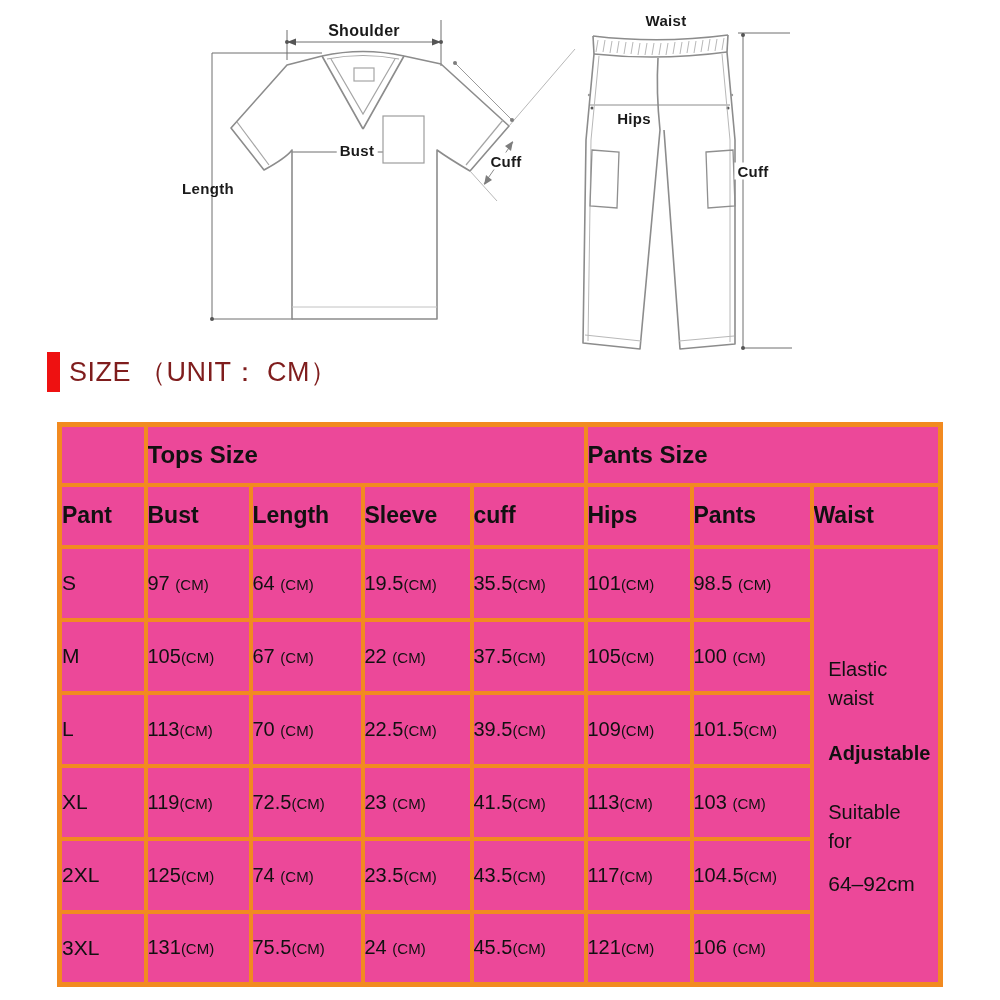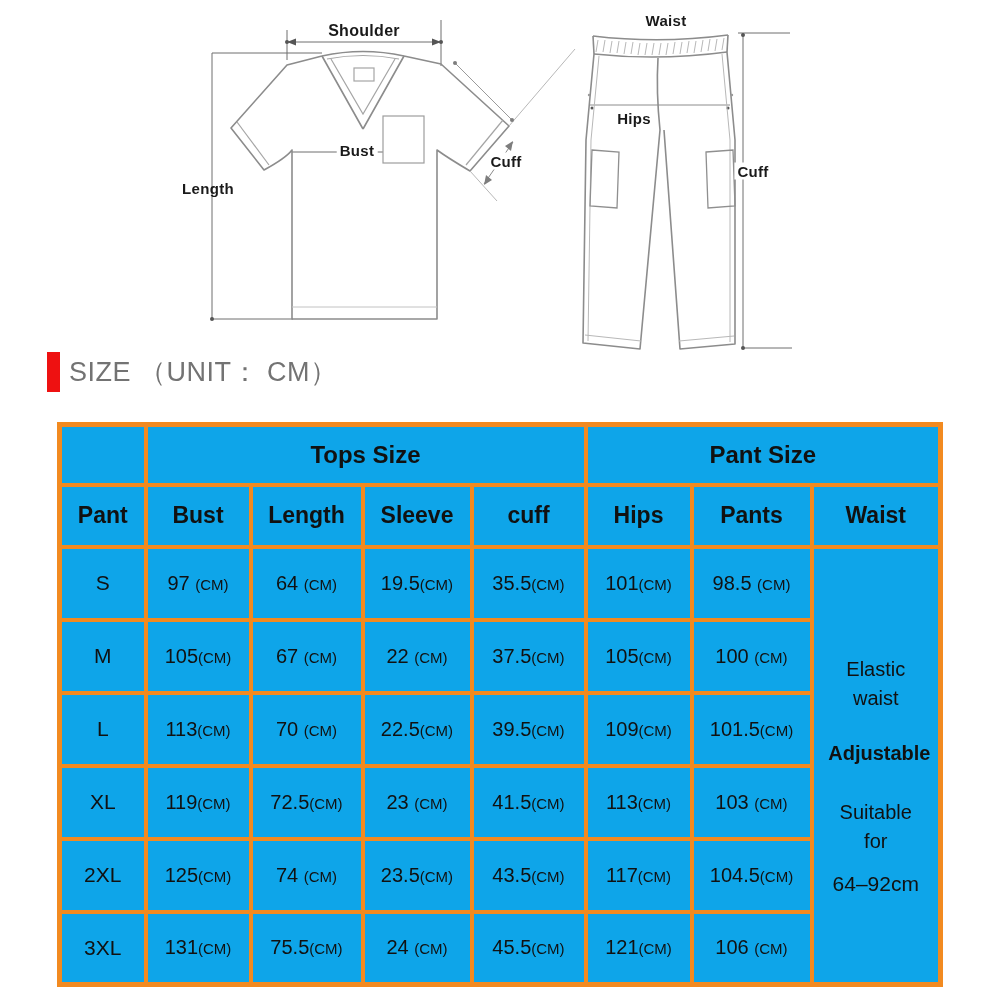--- a/index.html
+++ b/index.html
@@ -9,27 +9,27 @@
   
   .art{position:absolute;left:0;top:0;}
   .diag-label{position:absolute;font-weight:bold;color:#1a1a1a;white-space:nowrap;
               transform:translate(-50%,-50%);font-size:15px;letter-spacing:.3px;}
   .diag-label.onwhite{background:#fff;padding:0 3px;}
   .lbl-shoulder{font-size:16px;}
 
   
   .heading{position:absolute;left:47px;top:351px;display:flex;align-items:center;height:42px;}
   .heading .bar{width:13px;height:40px;background:#ee1111;}
-  .heading .txt{margin-left:9px;font-size:27px;letter-spacing:.5px;color:#737373;}
+  .heading .txt{margin-left:9px;font-size:27px;letter-spacing:.5px;color:#7f1d1d;}
 
   
   table.size-table{position:absolute;left:57px;top:422px;border-collapse:collapse;
                    table-layout:fixed;background:#fff;border:5px solid #f28a20;}
-  table.size-table td{border:4px solid #f28a20;text-align:center;vertical-align:middle;
-                      background:#0ea5e9;padding:0;overflow:hidden;}
+  table.size-table td{border:4px solid #f28a20;vertical-align:middle;
+                      background:#ec4899;padding:0;overflow:hidden;}
   .gh{font-size:24px;font-weight:bold;}
   .ch{font-size:23px;font-weight:bold;}
   .szv{font-size:21px;}
   .val{font-size:20px;white-space:nowrap;}
   .val .cm{font-size:15px;}
   td.waist-cell{vertical-align:top;}
   .wnote{padding-top:24px;font-size:20px;line-height:1.45;}
   .wnote .wl{width:95px;margin:13px auto;}
   .wnote .wl2{margin-top:26px;font-weight:bold;}
   .wnote .wl3{margin-top:30px;}
@@ -142,21 +142,21 @@
         <col style="width:109px">
       <col style="width:114px">
         <col style="width:106px">
         <col style="width:120px">
         <col style="width:129px">
     </colgroup>
     <tbody>
         <tr style="height:60px">
       <td></td>
       <td colspan="4" class="gh">Tops Size</td>
-      <td colspan="3" class="gh">Pant Size</td>
+      <td colspan="3" class="gh">Pants Size</td>
     </tr>
     <tr style="height:62px">
       <td class="ch">Pant</td>
       <td class="ch">Bust</td>
       <td class="ch">Length</td>
       <td class="ch">Sleeve</td>
       <td class="ch">cuff</td>
       <td class="ch">Hips</td>
       <td class="ch">Pants</td>
       <td class="ch">Waist</td>

